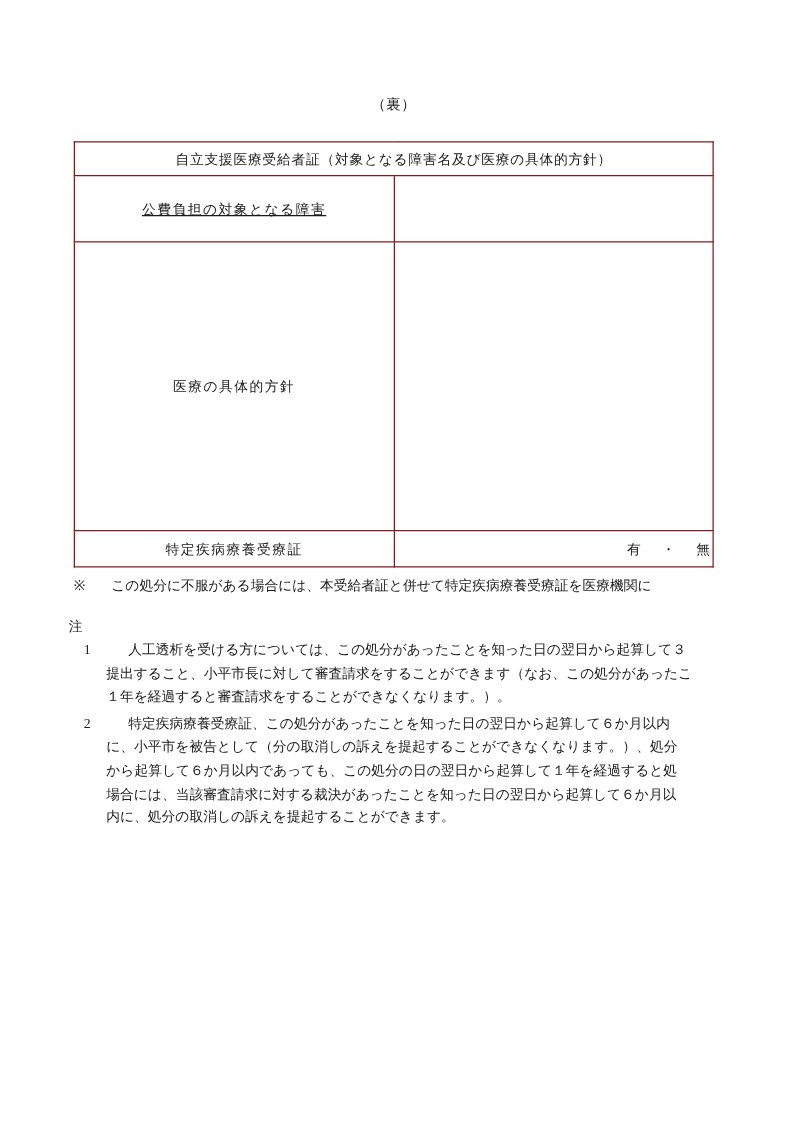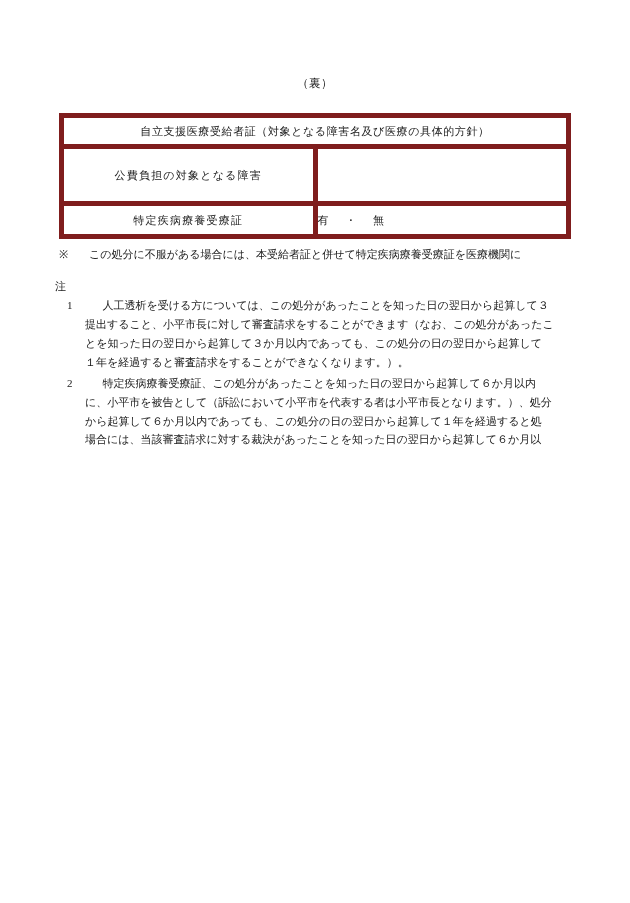--- a/index.html
+++ b/index.html
@@ -28,57 +28,58 @@
     margin-top: 76px;
     letter-spacing: 0.5px;
   }
   .cert-table {
     width: 512px;
     margin: 22px auto 0 auto;
     border-collapse: collapse;
     table-layout: fixed;
   }
   .cert-table td {
-    border: 5px solid #7f1d1d;
+    border: 1px solid #7f1d1d;
     font-size: 11px;
     padding: 0;
     vertical-align: middle;
   }
   .cert-title {
     text-align: center;
     height: 26px;
     letter-spacing: 0.6px;
   }
   .row-label {
     width: 166px;
     text-align: center;
     letter-spacing: 1.2px;
   }
   .row-value {
     width: 346px;
   }
   .r-disability .row-label,
   .r-disability .row-value {
     height: 52px;
+    text-decoration: underline;
   }
   .r-policy .row-label,
   .r-policy .row-value {
     height: 230px;
     vertical-align: middle;
   }
   .r-policy .row-label {
     vertical-align: middle;
   }
   .r-tokutei .row-label,
   .r-tokutei .row-value {
     height: 28px;
     font-family: Liberation Serif, serif;
   }
   .tokutei-value {
-    text-align: left;
+    text-align: right;
     letter-spacing: 2px;
     margin-top: 27px;
   }
   .tokutei-value .sep {
     display: inline-block;
     padding: 0 10px;
   }
   .note-star {
     width: 512px;
     margin: 6px auto 0 auto;
@@ -149,20 +150,24 @@
 
   <div class="page-marker">（裏）</div>
 
   <table class="cert-table">
     <tbody>
       <tr>
         <td class="cert-title" colspan="2">自立支援医療受給者証（対象となる障害名及び医療の具体的方針）</td>
       </tr>
       <tr class="r-disability">
         <td class="row-label">公費負担の対象となる障害</td>
+        <td class="row-value"></td>
+      </tr>
+      <tr class="r-policy">
+        <td class="row-label">医療の具体的方針</td>
         <td class="row-value"></td>
       </tr>
       <tr class="r-tokutei">
         <td class="row-label">特定疾病療養受療証</td>
         <td class="row-value tokutei-value">
           <span>有</span>
           <span class="sep">・</span>
           <span>無</span>
         </td>
       </tr>
@@ -178,30 +183,30 @@
 
   <div class="notes-head">注</div>
 
   <div class="notes-list">
 
     <div class="note-item">
       <div class="note-num">1</div>
       <div class="note-body">
         <p class="indent">人工透析を受ける方については、この処分があったことを知った日の翌日から起算して３</p>
         <p>提出すること、小平市長に対して審査請求をすることができます（なお、この処分があったこ</p>
-        <p>とを知った日の翌日から起算して３か月以内であっても、この処分の日の翌日から起算して</p>
         <p>１年を経過すると審査請求をすることができなくなります。）。</p>
       </div>
     </div>
 
     <div class="note-item">
       <div class="note-num">2</div>
       <div class="note-body">
         <p class="indent">特定疾病療養受療証、この処分があったことを知った日の翌日から起算して６か月以内</p>
-        <p>に、小平市を被告として（訴訟において小平市を代表する者は小平市長となります。）、処分</p>
+        <p>に、小平市を被告として（分の取消しの訴えを提起することができなくなります。）、処分</p>
         <p>から起算して６か月以内であっても、この処分の日の翌日から起算して１年を経過すると処</p>
         <p>場合には、当該審査請求に対する裁決があったことを知った日の翌日から起算して６か月以</p>
+        <p>内に、処分の取消しの訴えを提起することができます。</p>
       </div>
     </div>
 
   </div>
 
 </div>
 
 </body></html>

